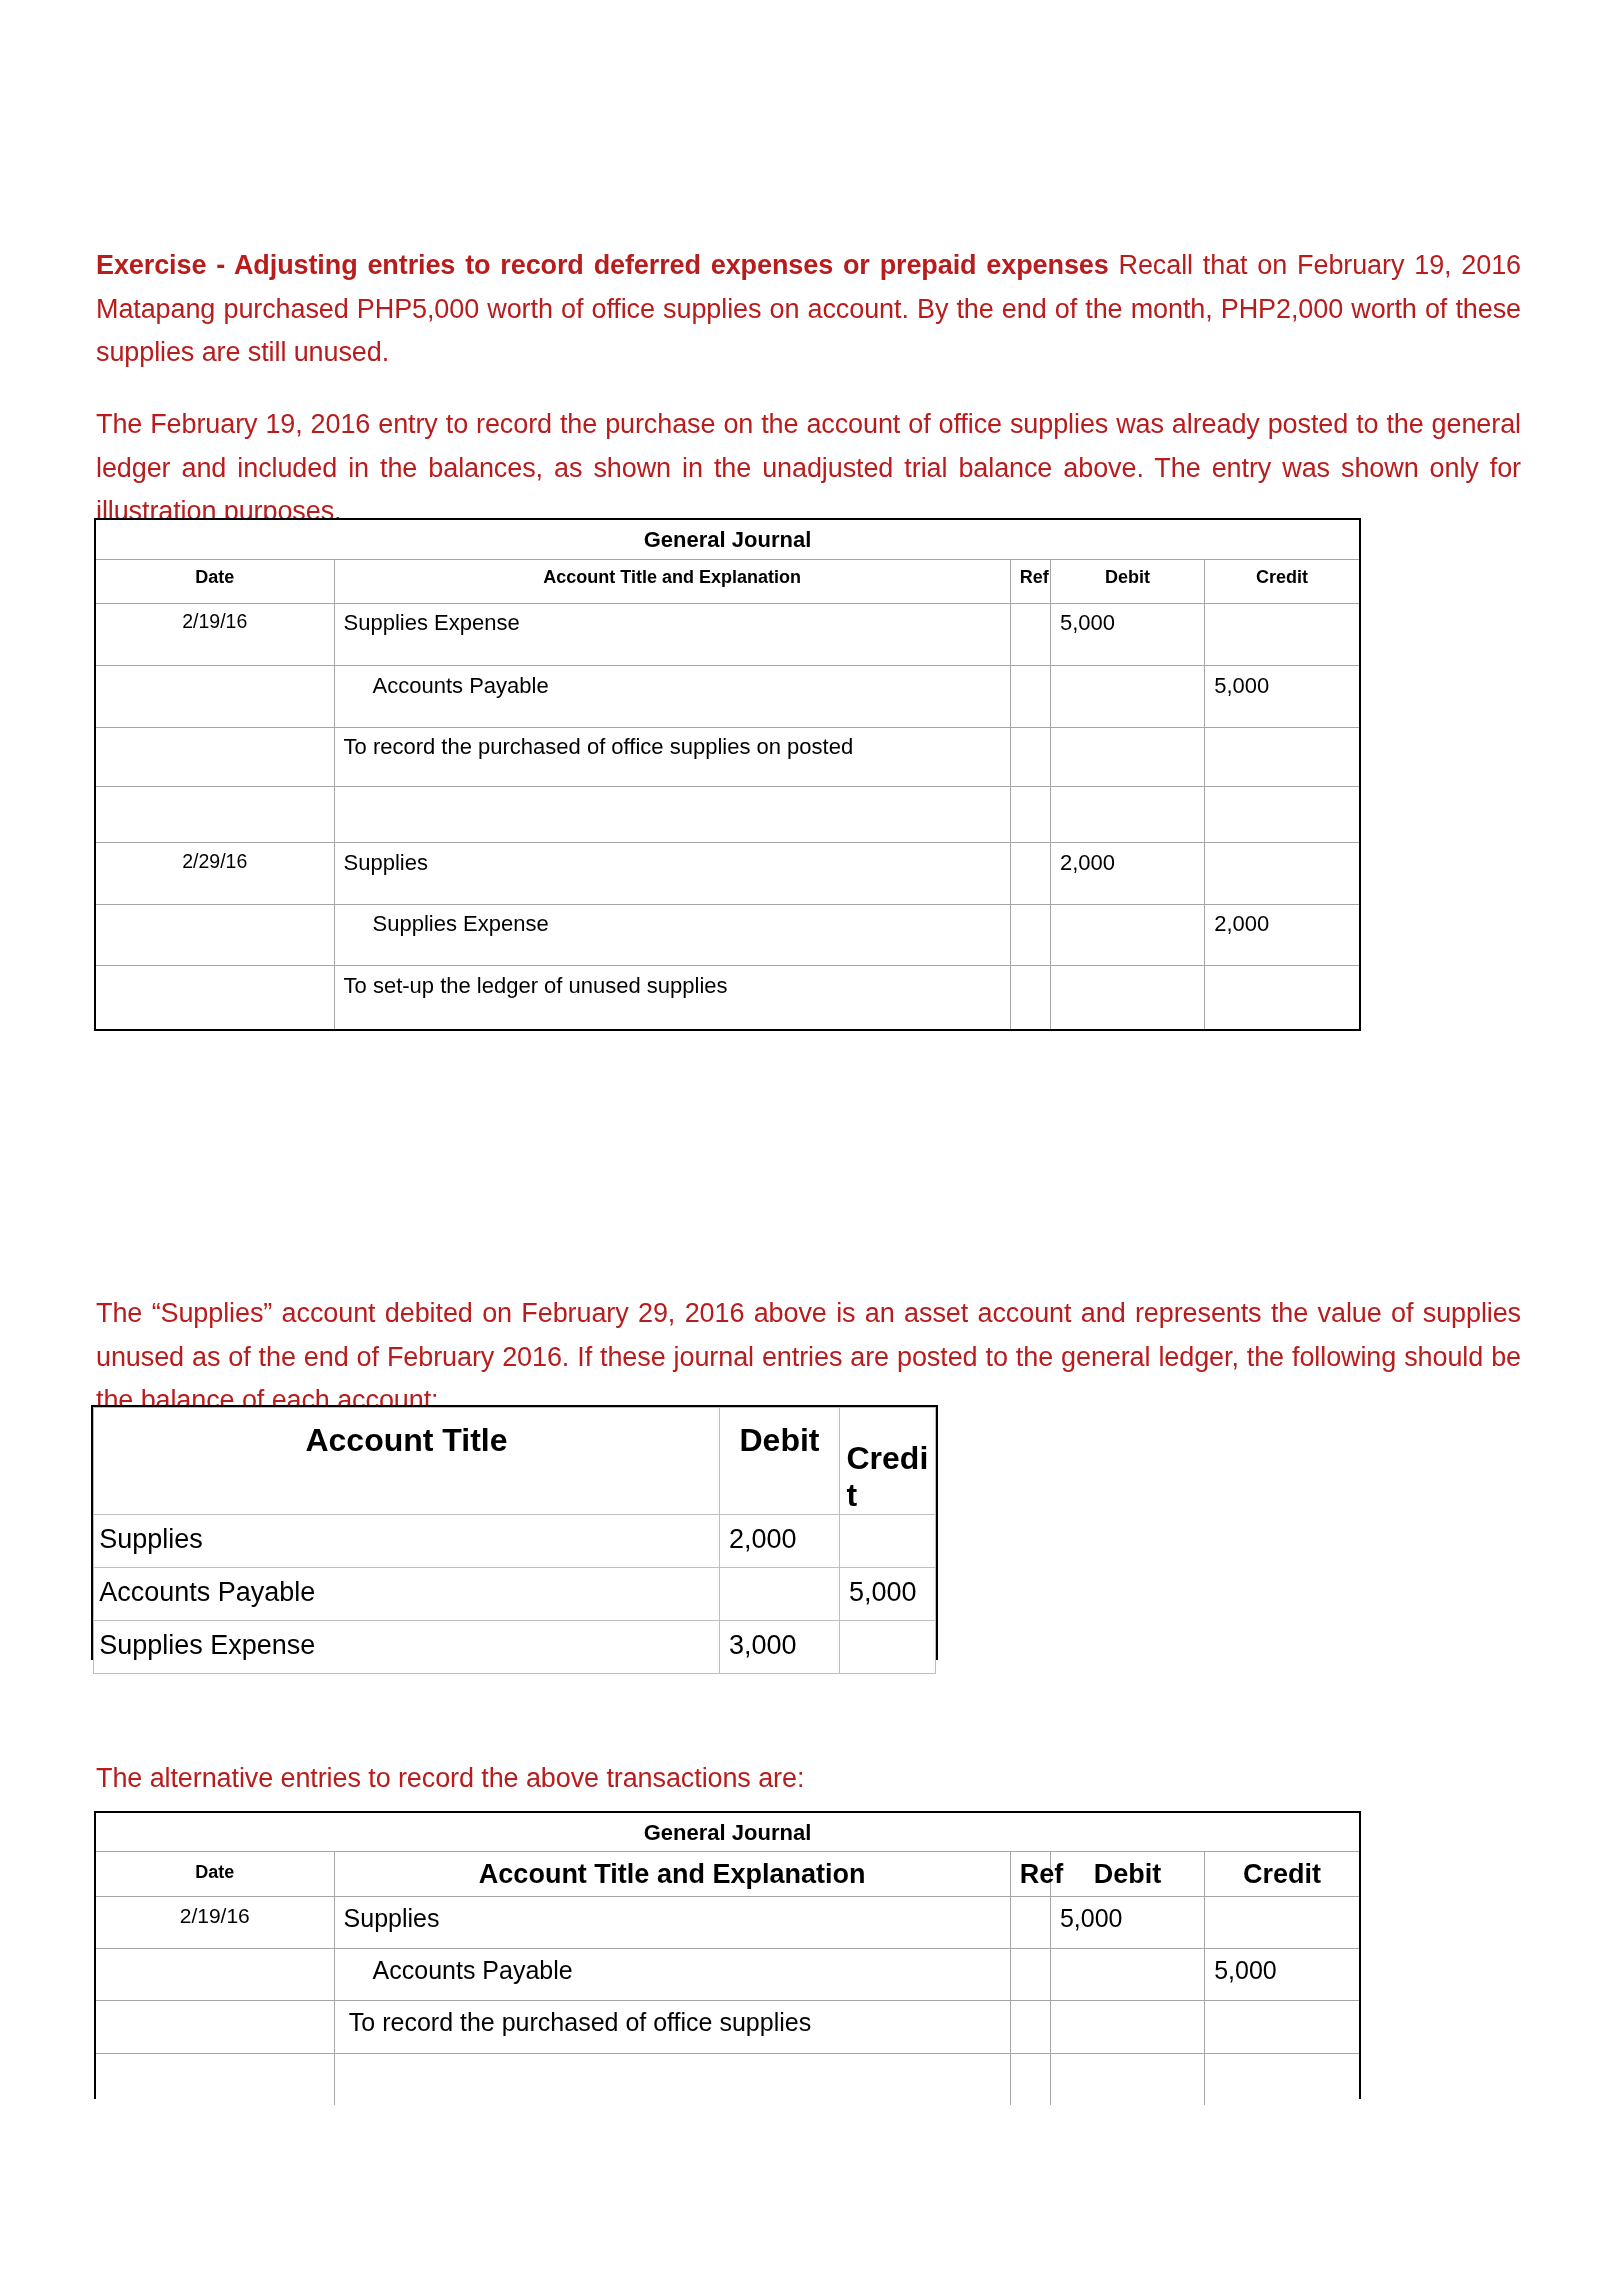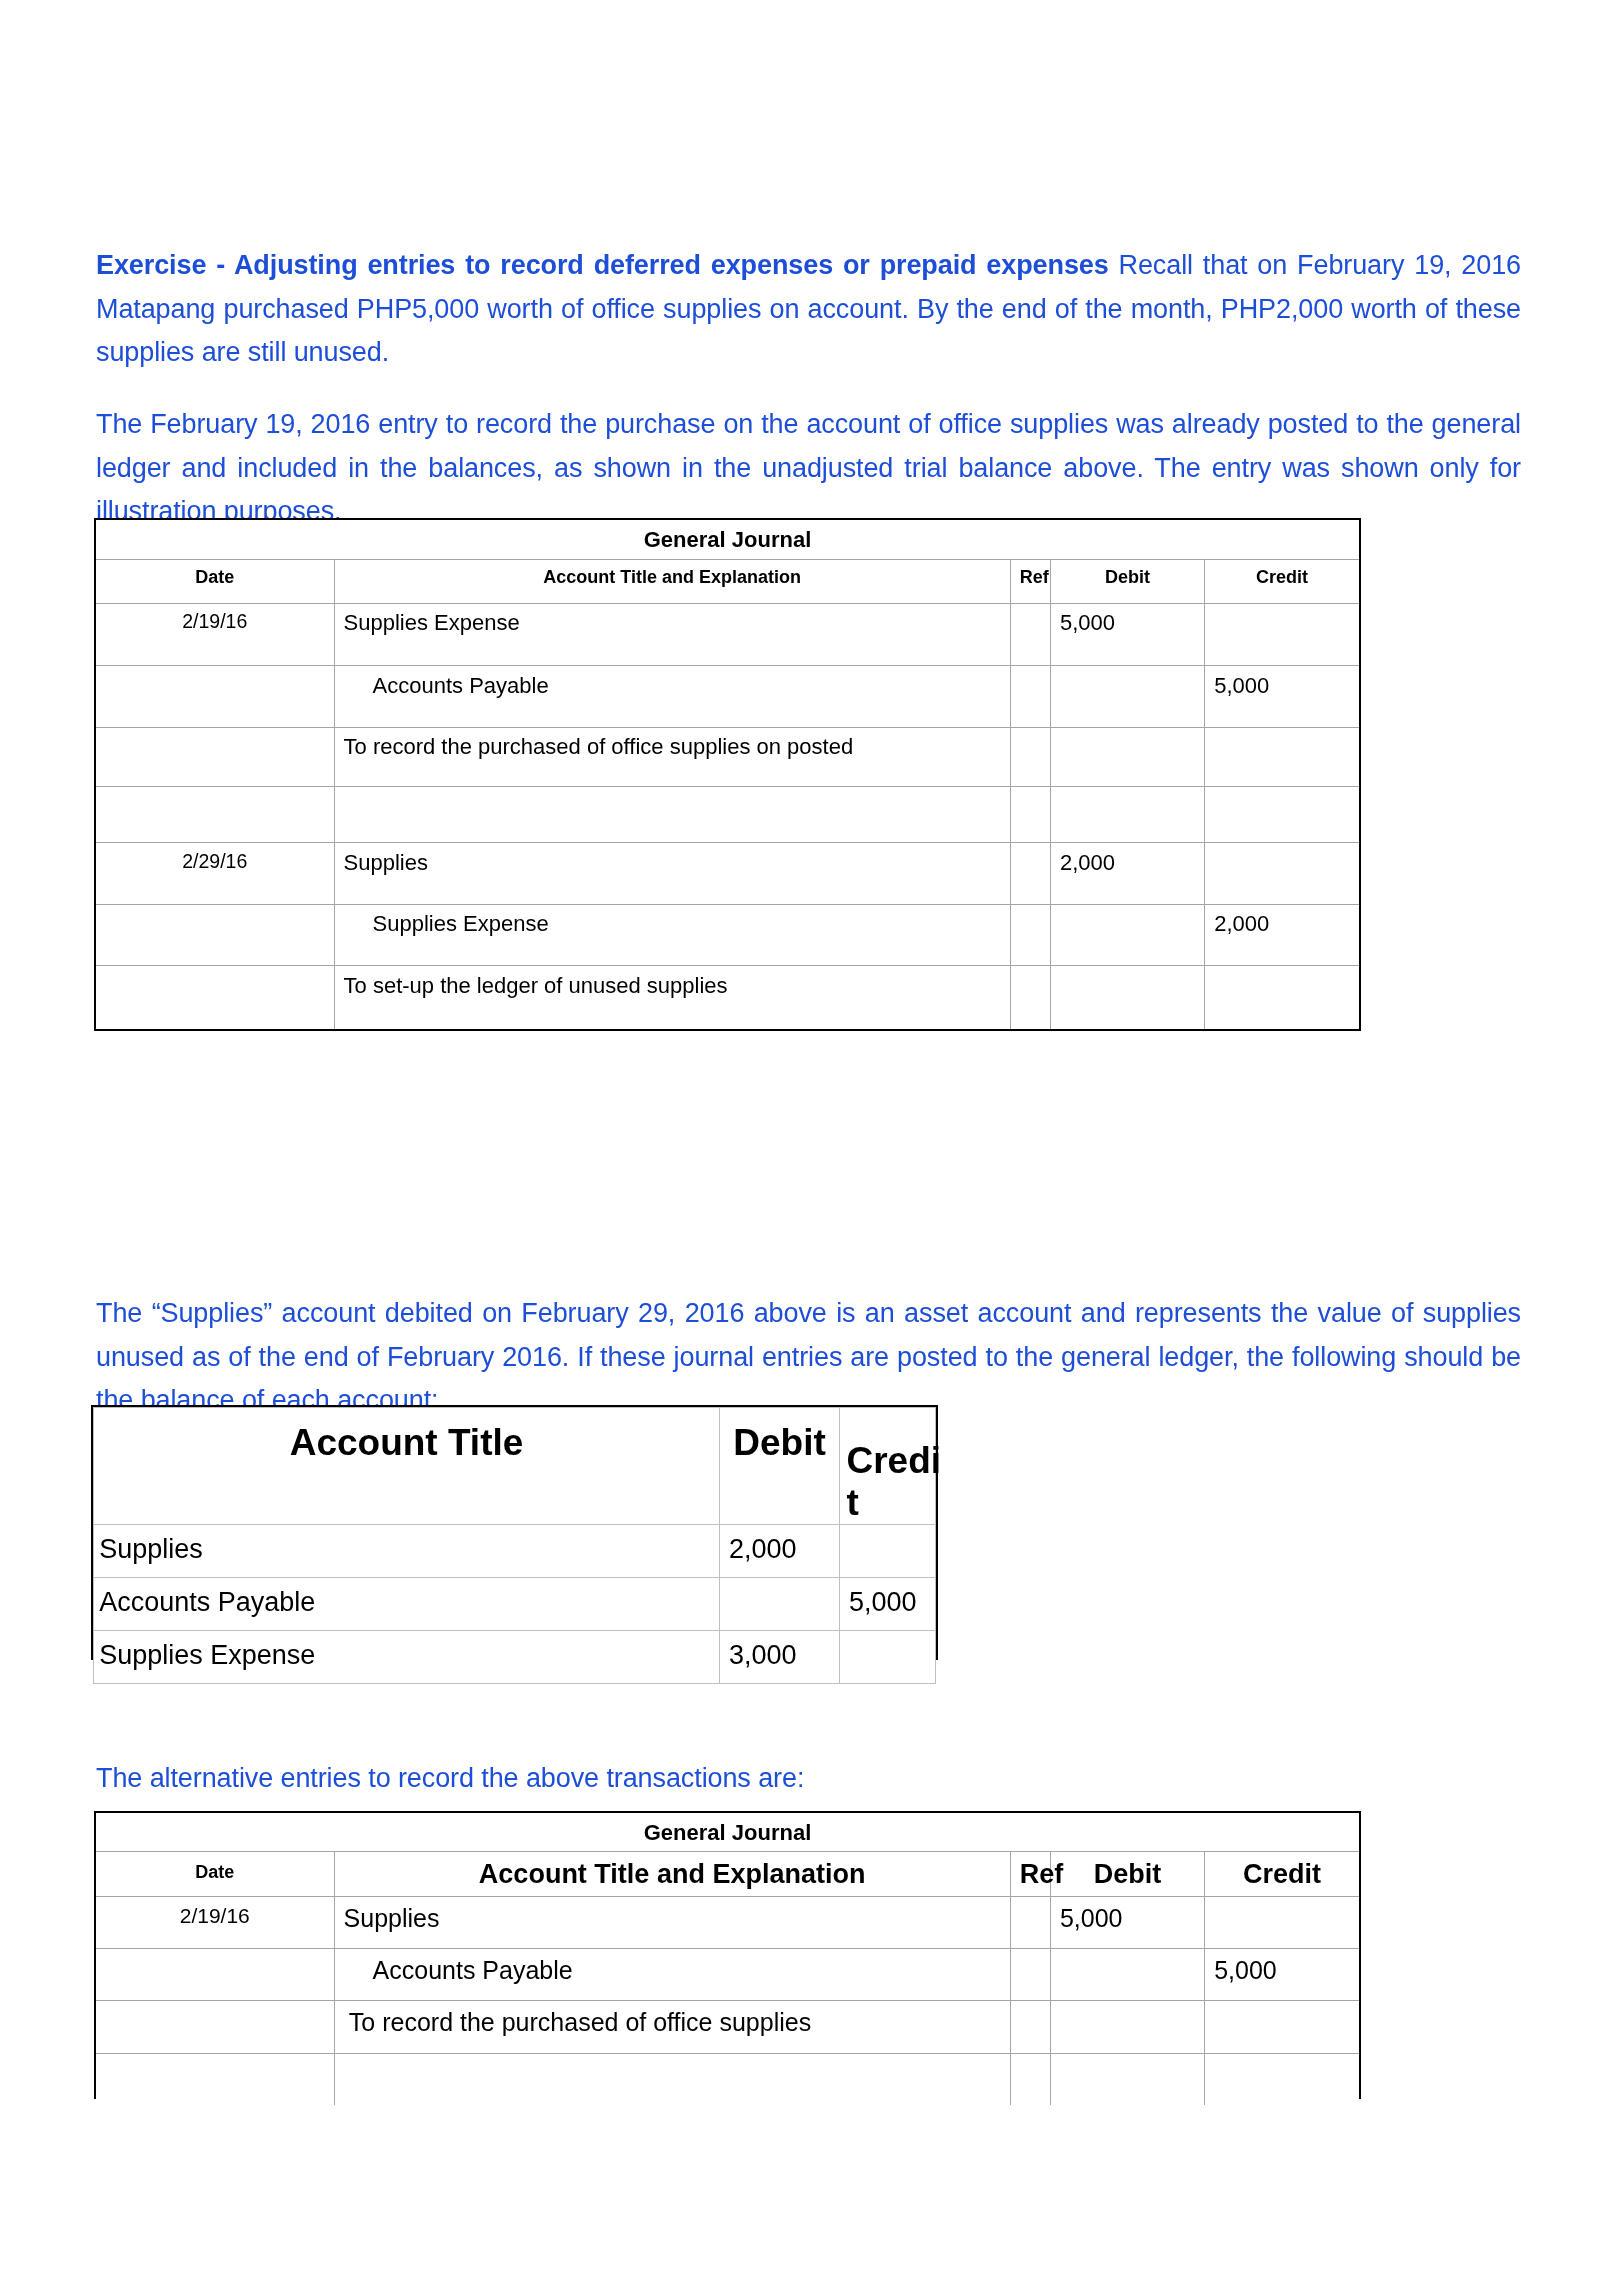--- a/index.html
+++ b/index.html
@@ -21,21 +21,21 @@
     width: 1617px;
     height: 2284px;
     padding: 0;
   }
   
   .para {
     position: absolute;
     font-size: 27px;
     line-height: 1.62;
     text-align: justify;
-    color: #1d4ed8;
+    color: #b91c1c;
     letter-spacing: -0.1px;
   }
   .para b { font-weight: bold; }
   #para-intro   { left: 96px; top: 217px;  width: 1425px; }
   #para-posted  { left: 96px; top: 376px;  width: 1425px; }
   #para-asset   { left: 96px; top: 1265px; width: 1425px; }
   #para-alt     { left: 96px; top: 1730px; width: 1425px; }
   .jt-wrap {
     position: absolute;
     border: 2.6px solid #000;
@@ -73,21 +73,21 @@
   .t-title  { font-size: 22px; font-weight: bold; text-align: center; }
   .t-head-s { font-size: 18px; font-weight: bold; text-align: center; }
   .t-head-l { font-size: 27px; font-weight: bold; text-align: center; }
   .t-body-s { font-size: 22px; }
   .t-body-m { font-size: 25px; }
   .t-date-s { font-size: 19.5px; text-align: center; }
   .t-date-m { font-size: 21px; text-align: center; }
   .indent1  { padding-left: 38px; }
 
   
-  #tbl-balances .bh { font-size: 37px; font-weight: bold; text-align: center; }
+  #tbl-balances .bh { font-size: 32px; font-weight: bold; text-align: center; }
   #tbl-balances .bc { font-size: 27px; }
   #tbl-balances td { border: 1.3px solid #bfbfbf; }
 </style>
 </head>
 <body>
 
 <div class="page">
 
   <p class="para" id="para-intro"><b>Exercise - Adjusting entries to record deferred expenses or prepaid expenses</b><span> Recall that on February 19, 2016 Matapang purchased PHP5,000 worth of office supplies on account. By the end of the month, PHP2,000 worth of these supplies are still unused.</span></p>
 

